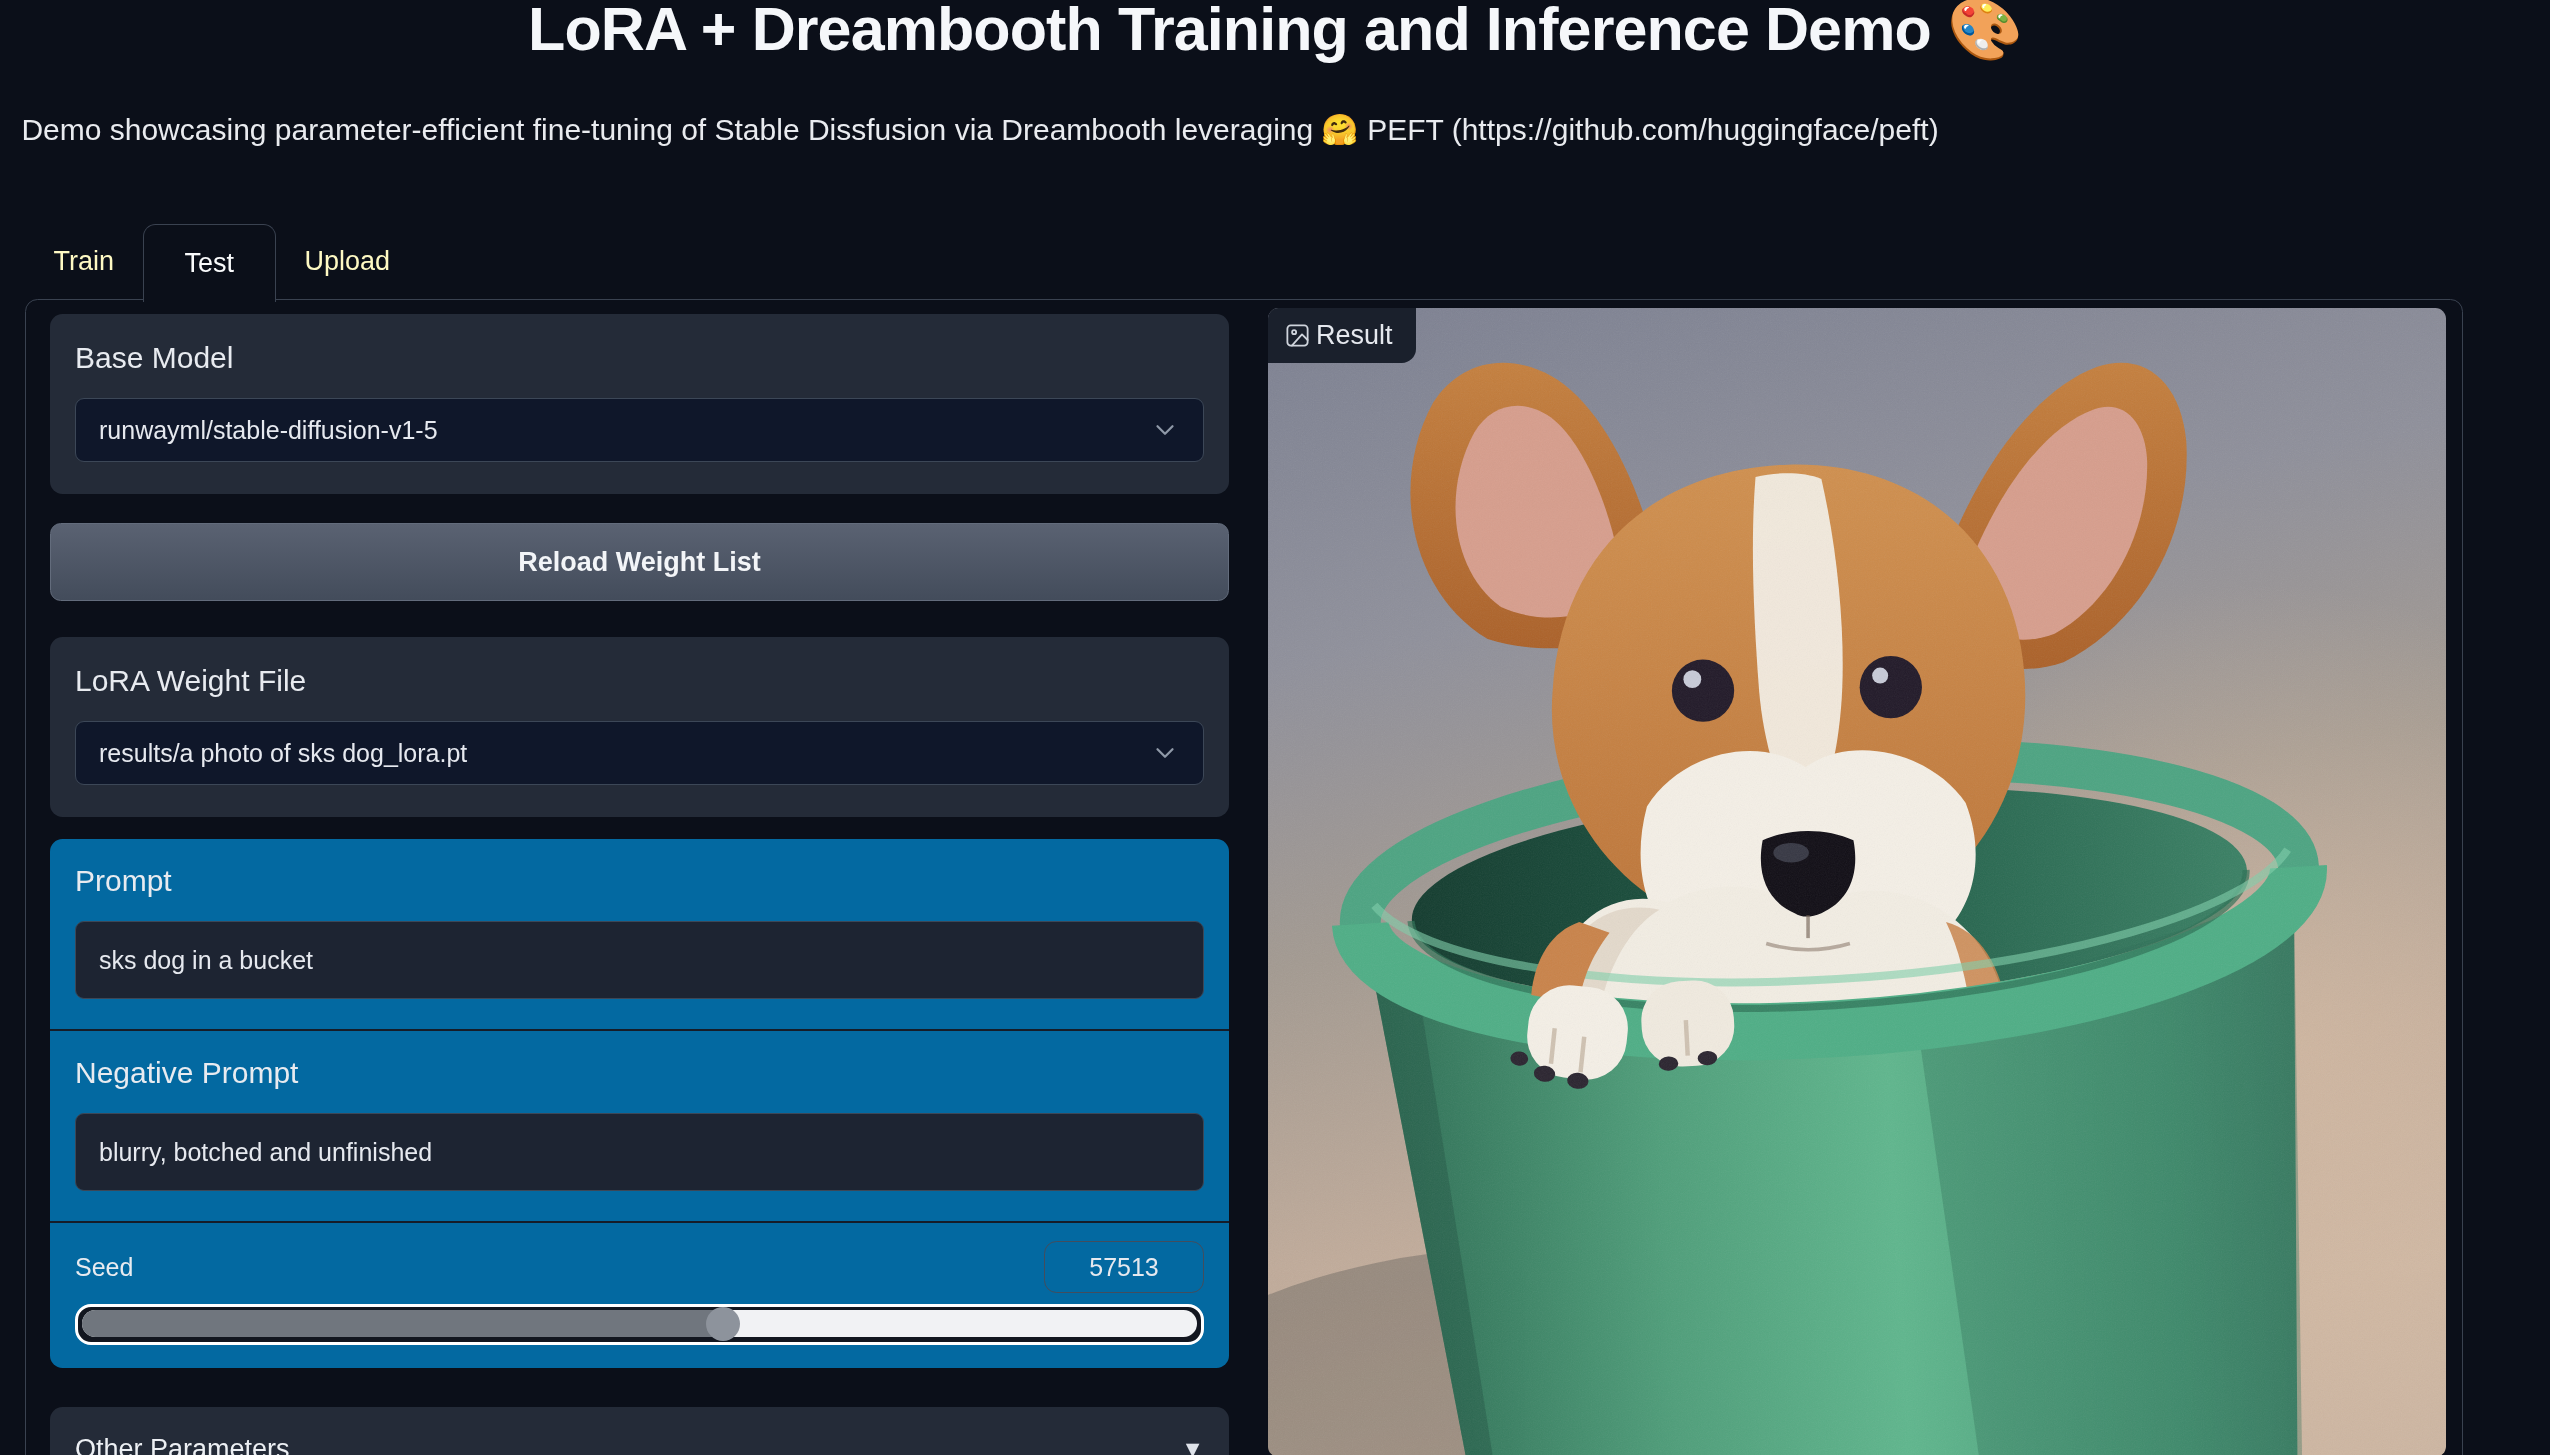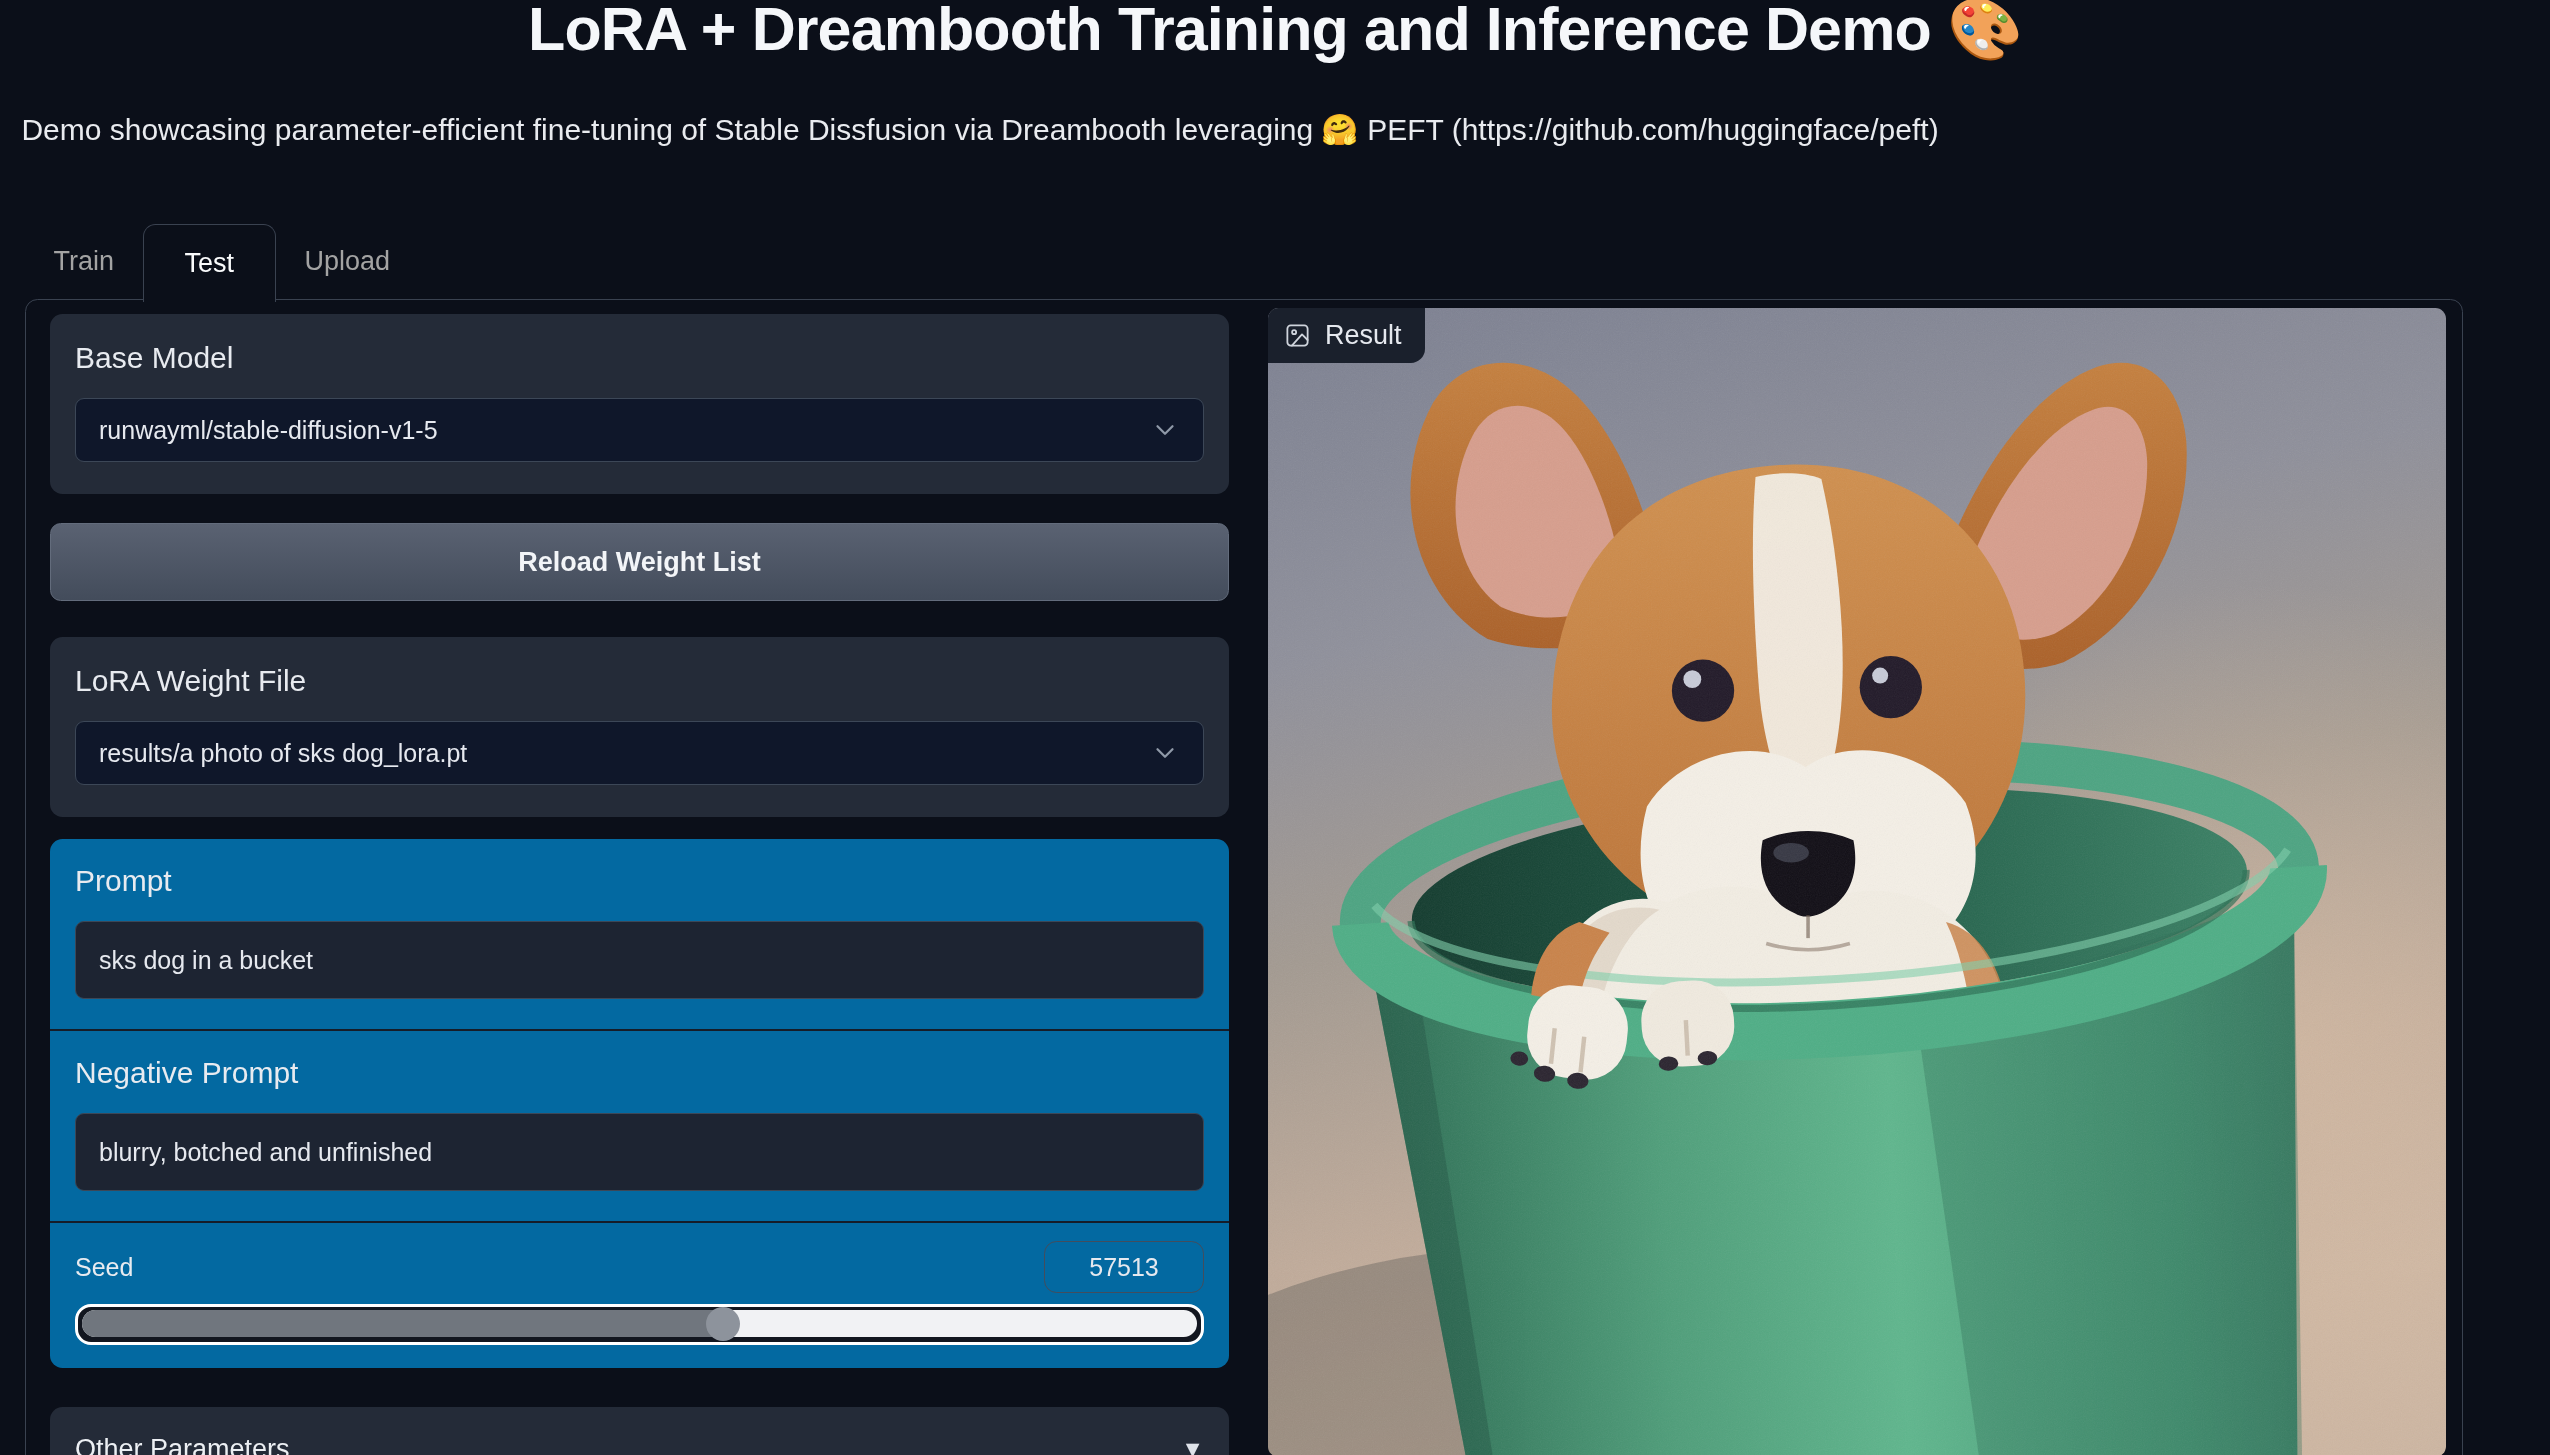--- a/index.html
+++ b/index.html
@@ -23,21 +23,21 @@
     font-size:30px; font-weight:400; color:#e9ebef; white-space:nowrap;
   }
 
   
   .tabs {
     position:absolute; top:222px; left:25px; height:78px;
     display:flex; align-items:flex-end; z-index:5;
   }
   .tab {
     height:77px; display:flex; align-items:center;
-    padding:0 28.5px; font-size:27px; color:#a3a3a3; cursor:pointer;
+    padding:0 28.5px; font-size:27px; color:#fef9c3; cursor:pointer;
   }
   .tab.active {
     height:78px; margin-bottom:-1.8px; padding:0 41px;
     background:#0b0f19; color:#fafbfc;
     border:1.3px solid #3a4250; border-bottom:none;
     border-radius:12.5px 12.5px 0 0;
   }
 
   
   .panel {
@@ -110,21 +110,21 @@
   .acc-arrow { font-size:23px; color:#dfe3ea; }
 
   
   .image-block {
     position:absolute; left:1242px; top:8px; width:1178px; height:1149px;
     border-radius:10.7px; overflow:hidden; background:#11151f;
   }
   .image-block svg.photo { display:block; width:1178px; height:1149px; }
   .result-badge {
     position:absolute; top:0; left:0; height:55px;
-    display:flex; align-items:center; gap:14px; padding:0 23px 0 16px;
+    display:flex; align-items:center; gap:5px; padding:0 23px 0 16px;
     background:rgba(22,28,40,0.96); border-radius:9px 0 14.2px 0;
   }
   .result-badge .badge-text { font-size:27px; color:#e5e8ee; }
 </style>
 </head>
 <body>
 
 <div class="app">
 
   <h1 class="title">LoRA + Dreambooth Training and Inference Demo 🎨</h1>

